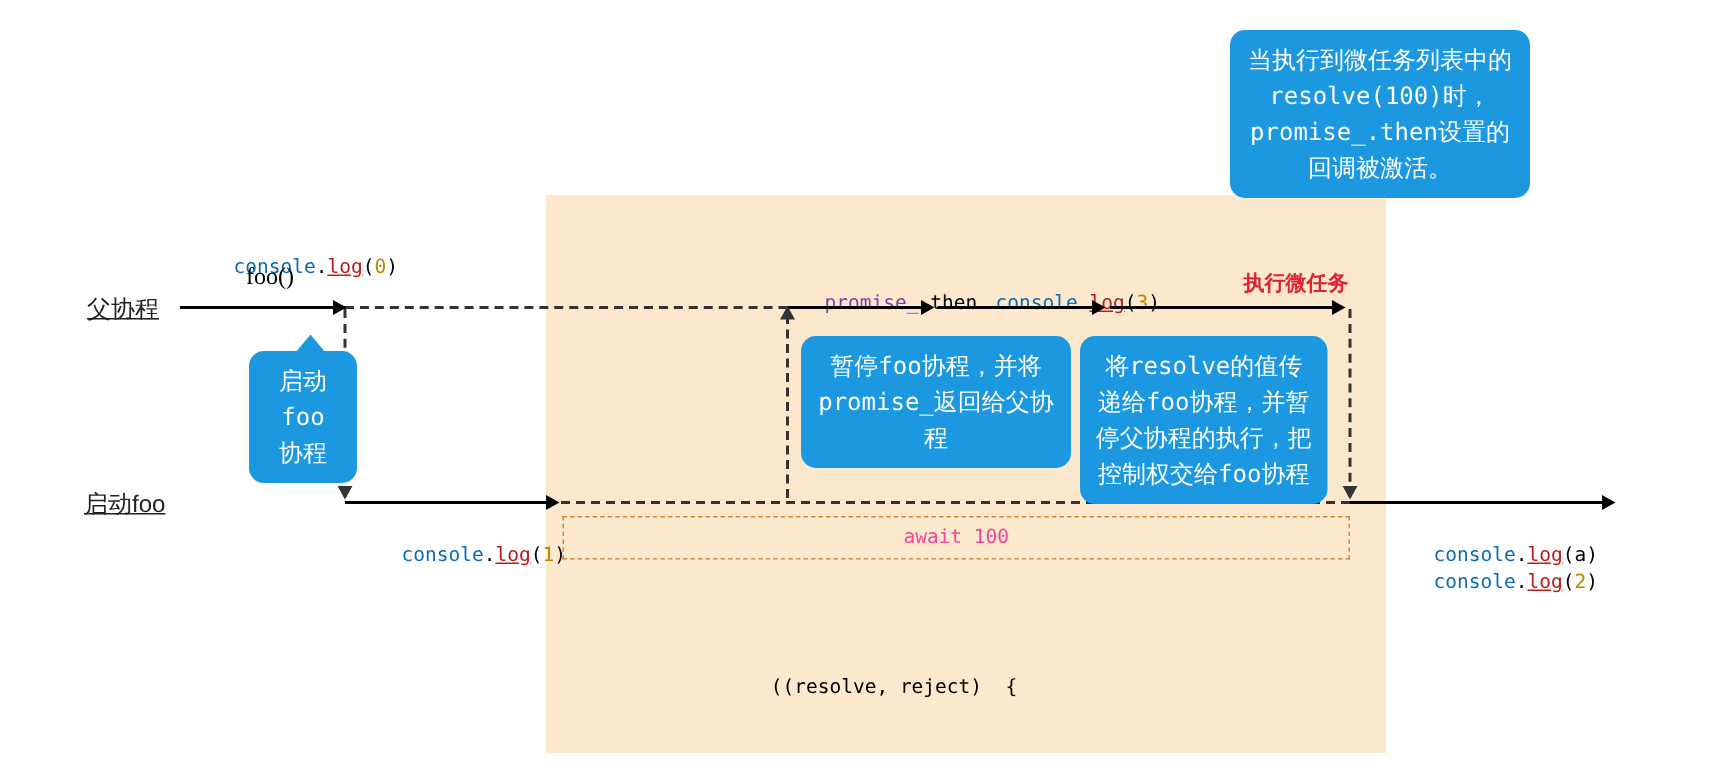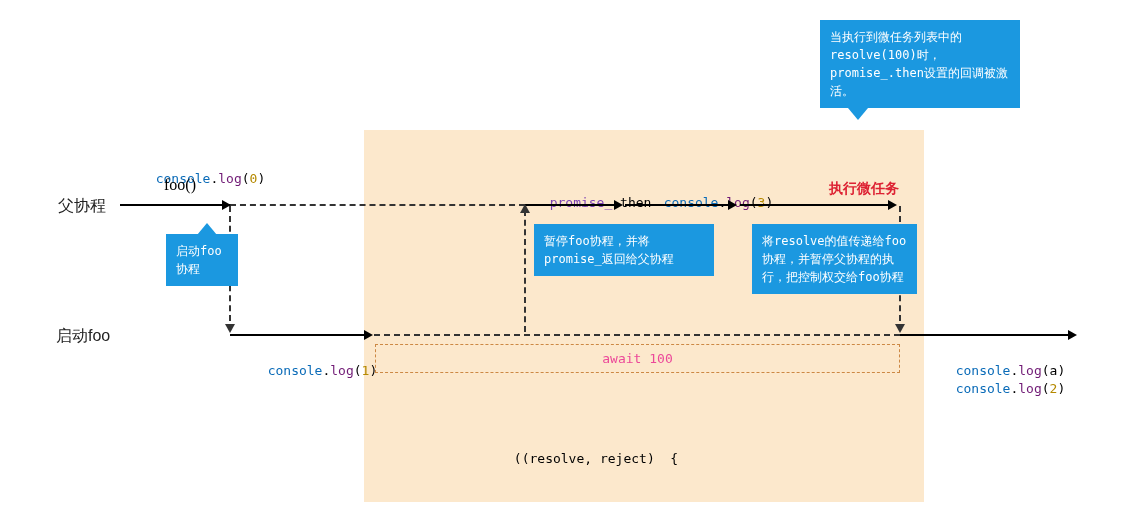--- a/index.html
+++ b/index.html
@@ -18,21 +18,21 @@
     width: 560px;
     height: 372px;
     background: #fce8cc;
   }
   .label {
     position: absolute;
     white-space: pre;
   }
   .code-span { font-family: monospace; font-size: 13px; }
   .kw { color: #0a6bb8; }
-  .fn { color: #701a75; }
+  .fn { color: #b91c1c; text-decoration: underline; }
   .num { color: #b58900; }
   .purple { color: #7b3fb3; }
   .red-text { color: #d23; font-weight: bold; font-size: 14px;}
   .line {
     position: absolute;
     background: #000;
     height: 2px;
   }
   .dashed-h {
     position: absolute;
@@ -62,24 +62,24 @@
   .arrow-up {
     border-left: 5px solid transparent;
     border-right: 5px solid transparent;
     border-bottom: 9px solid #333;
   }
   .callout {
     position: absolute;
     background: #1b98e0;
     color: #fff;
     padding: 8px 10px;
-    text-align: left;
-    font-size: 12px;
+    text-align: center;
+    font-size: 16px;
     line-height: 1.5;
-    border-radius: 0;
+    border-radius: 10px;
   }
   .callout-tail-up {
     position: absolute;
     width: 0; height: 0;
     border-left: 10px solid transparent;
     border-right: 10px solid transparent;
     border-bottom: 12px solid #1b98e0;
   }
   .callout-tail-down {
     position: absolute;
@@ -94,20 +94,21 @@
     color: #ec4899;
     text-align: center;
     font-size: 13px;
     padding: 6px 0;
   }
   .axis-label {
     position: absolute;
     font-size: 16px;
     font-family: sans-serif;
     color: #222;
+    text-decoration: underline;
   }
 </style>
 </head>
 <body>
 
 <div class="orange-bg"></div>
 
 <div class="axis-label" style="left:58px; top:196px;">父协程</div>
 <div class="axis-label" style="left:56px; top:326px;">启动foo</div>
 
@@ -167,21 +168,21 @@
 <div class="callout" style="left:166px; top:234px; width:72px;">
   <span style="white-space:pre-line;">启动foo
 协程</span>
 </div>
 <div class="callout-tail-up" style="left:197px; top:223px;"></div>
 
 <div class="callout" style="left:534px; top:224px; width:180px;">
   <span>暂停foo协程，并将promise_返回给父协程</span>
 </div>
 
-<div class="callout" style="left:720px; top:224px; width:165px;margin-left:32px;">
+<div class="callout" style="left:720px; top:224px; width:165px;">
   <span>将resolve的值传递给foo协程，并暂停父协程的执行，把控制权交给foo协程</span>
 </div>
 
 <div class="callout" style="left:820px; top:20px; width:200px;">
   <span>当执行到微任务列表中的resolve(100)时，promise_.then设置的回调被激活。</span>
 </div>
 <div class="callout-tail-down" style="left:848px; top:108px;"></div>
 
 <div class="label code-span" style="left:506px; top:410px; line-height:1.5;">
   <div> ((resolve, reject)  {</div>

